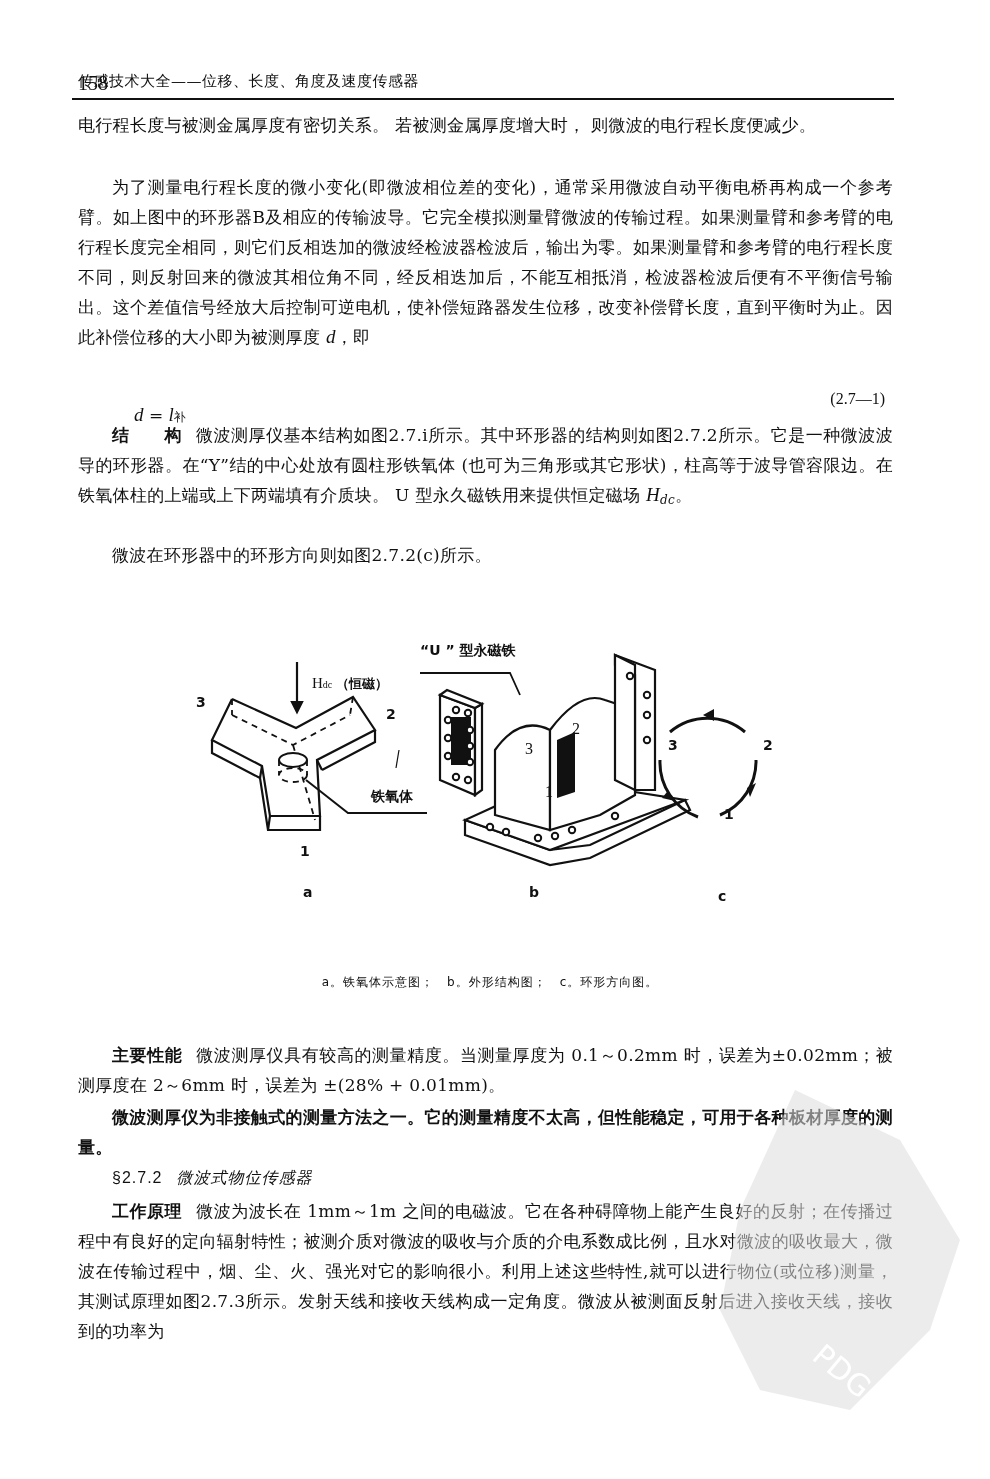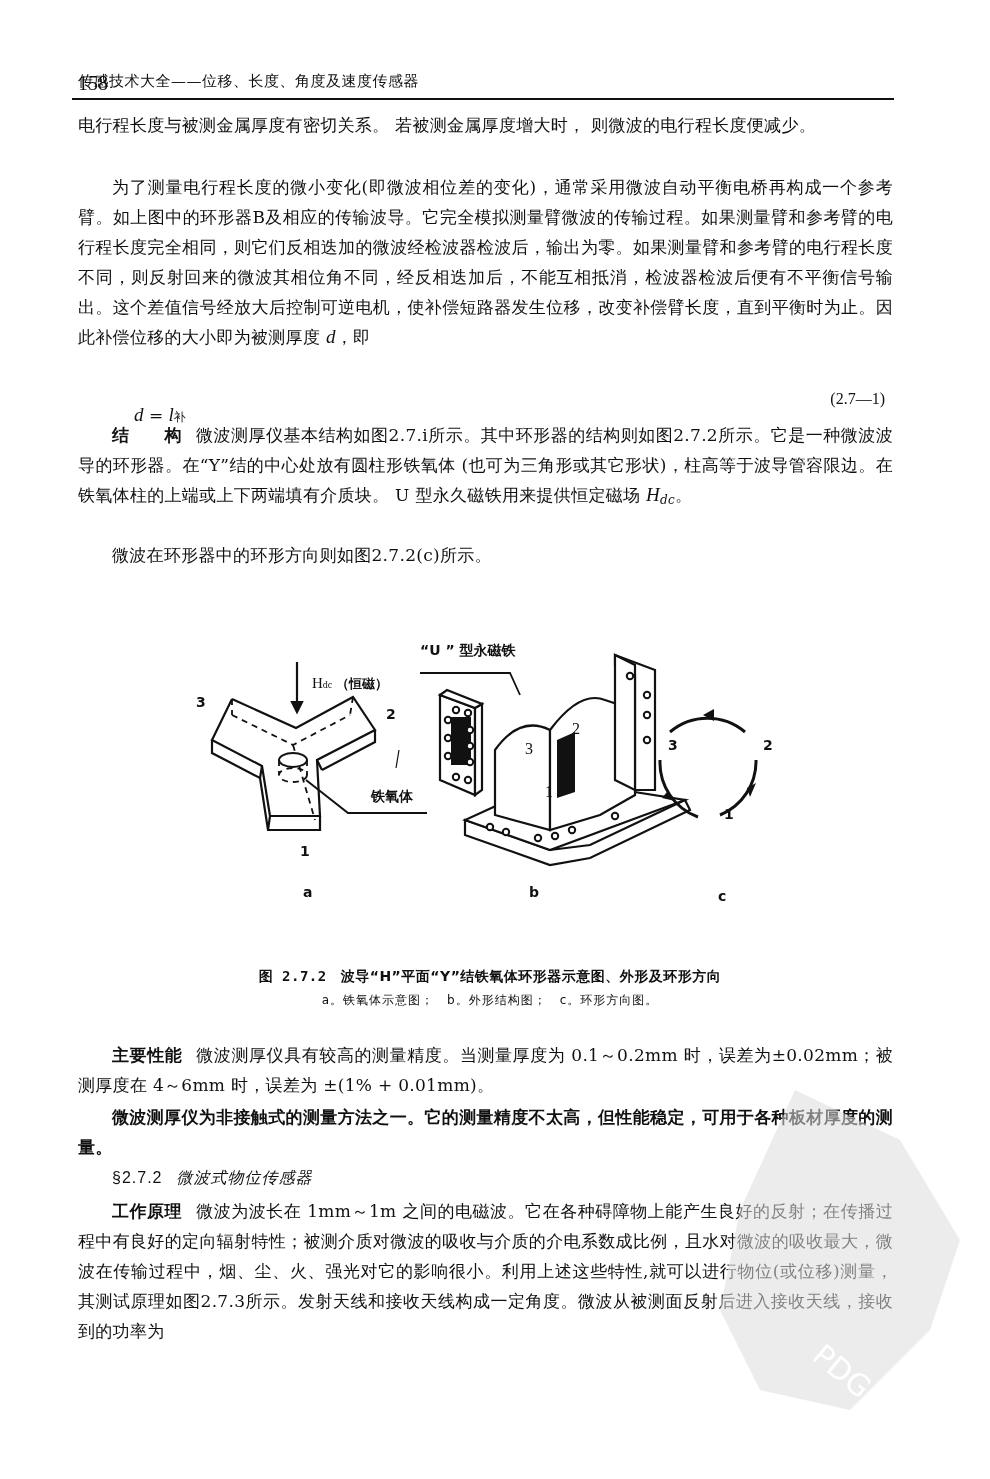--- a/index.html
+++ b/index.html
@@ -181,27 +181,24 @@
   <span class="fig-label-text" style="position:absolute;left:339px;top:264px;">b</span>
 
   
   <span class="fig-label-text" style="position:absolute;left:478px;top:117px;">3</span>
   <span class="fig-label-text" style="position:absolute;left:573px;top:117px;">2</span>
   <span class="fig-label-text" style="position:absolute;left:534px;top:186px;">1</span>
   <span class="fig-label-text" style="position:absolute;left:528px;top:268px;">c</span>
 </div>
 
 <div class="caption">
-  <div class="caption-main">
-    <span class="caption-num">图 2.7.2</span><span>波导“H”平面“Y”结铁氧体环形器示意图、外形及环形方向</span>
-  </div>
   <div class="caption-sub">a。铁氧体示意图；　b。外形结构图；　c。环形方向图。</div>
 </div>
 
-<div class="para indent" style="top:1040px;"><span class="run-in">主要性能</span><span>微波测厚仪具有较高的测量精度。当测量厚度为 0.1～0.2mm 时，误差为±0.02mm；被测厚度在 4～6mm 时，误差为 ±(1% + 0.01mm)。</span></div>
+<div class="para indent" style="top:1040px;"><span class="run-in">主要性能</span><span>微波测厚仪具有较高的测量精度。当测量厚度为 0.1～0.2mm 时，误差为±0.02mm；被测厚度在 2～6mm 时，误差为 ±(28% + 0.01mm)。</span></div>
 
 <div class="para indent" style="top:1102px;font-weight:bold;">
   <span>微波测厚仪为非接触式的测量方法之一。它的测量精度不太高，但性能稳定，可用于各种板材厚度的测量。</span>
 </div>
 
 <div class="section-heading">
   <span class="num">§2.7.2</span><span>微波式物位传感器</span>
 </div>
 
 <div class="para indent" style="top:1196px;"><span class="run-in">工作原理</span><span>微波为波长在 1mm～1m 之间的电磁波。它在各种碍障物上能产生良好的反射；在传播过程中有良好的定向辐射特性；被测介质对微波的吸收与介质的介电系数成比例，且水对微波的吸收最大，微波在传输过程中，烟、尘、火、强光对它的影响很小。利用上述这些特性,就可以进行物位(或位移)测量，其测试原理如图2.7.3所示。发射天线和接收天线构成一定角度。微波从被测面反射后进入接收天线，接收到的功率为</span></div>

